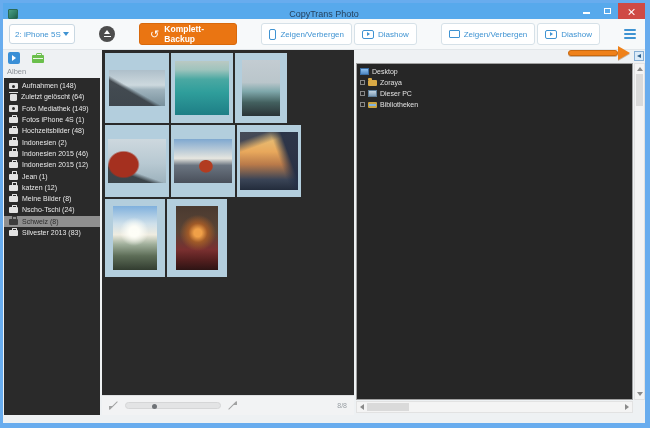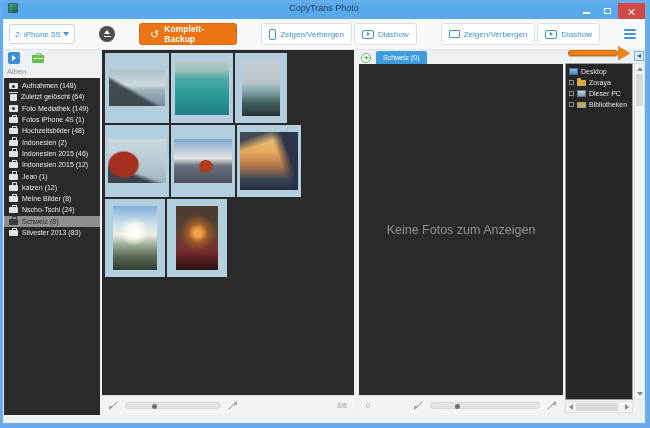--- a/index.html
+++ b/index.html
@@ -6,21 +6,21 @@
   html,body { background:#fff; }
   body { font-family:"Liberation Sans", sans-serif; }
 
   .window {
     position:relative; width:650px; height:428px;
     border:3px solid #68acee; border-right-width:5px; border-bottom-width:5px;
     background:#eef1f3; display:flex; flex-direction:column; overflow:hidden;
   }
 
   
-  .titlebar { position:relative; height:16px; flex:none; background:#57a9ec; display:flex; align-items:flex-start; }
+  .titlebar { position:relative; height:16px; flex:none; background:#57a9ec; display:flex; align-items:flex-end; }
   .titlebar .title { position:absolute; left:0; right:0; text-align:center; font-size:9px; color:#24425f; }
   .app-icon { width:10px; height:10px; margin:0 5px; border-radius:1px; z-index:2;
     background:linear-gradient(135deg,#4b9e85 0%,#2e7d66 60%,#1f5c4a 100%); border:1px solid #2a6b57; }
   .win-btns { margin-left:auto; display:flex; height:100%; z-index:2; }
   .win-btn { width:21px; height:100%; display:flex; align-items:center; justify-content:center; }
   .min-bar { width:7px; height:1.5px; background:#fff; margin-top:4px; }
   .max-box { width:7px; height:6px; border:1px solid #fff; }
   .win-btn.close { width:27px; background:#cf4a45; position:relative; }
   .x-icon { position:relative; width:7px; height:7px; }
   .x-icon::before,.x-icon::after { content:''; position:absolute; left:3px; top:0; width:1.4px; height:8px; background:#fff; }
@@ -335,38 +335,20 @@
       <div class="pane-footer">
         <span class="diag zout"></span>
         <div class="slider">
             <div class="slider-thumb th30"></div>
           </div>
         <span class="diag zin"></span>
         <span class="counter-right">8/8</span>
       </div>
     </div>
 
-    <div class="pc-pane">
-      <div class="tab-row">
-        <div class="plus-btn"></div>
-        <div class="tab">Schweiz (0)</div>
-      </div>
-      <div class="empty-area">
-        <div class="empty-msg">Keine Fotos zum Anzeigen</div>
-      </div>
-      <div class="pane-footer">
-        <span>0</span>
-        <span class="counter-right"></span>
-        <span class="diag zout"></span>
-        <div class="slider pc-slider">
-            <div class="slider-thumb th22"></div>
-          </div>
-        <span class="diag zin"></span>
-      </div>
-    </div>
 
     <div class="tree-pane">
       <div class="collapse-btn">
         <span class="collapse-tri"></span>
       </div>
       <div class="tree-view">
         <div class="tree-row">
           <span class="tr-desktop"></span>
           <span>Desktop</span>
         </div>

